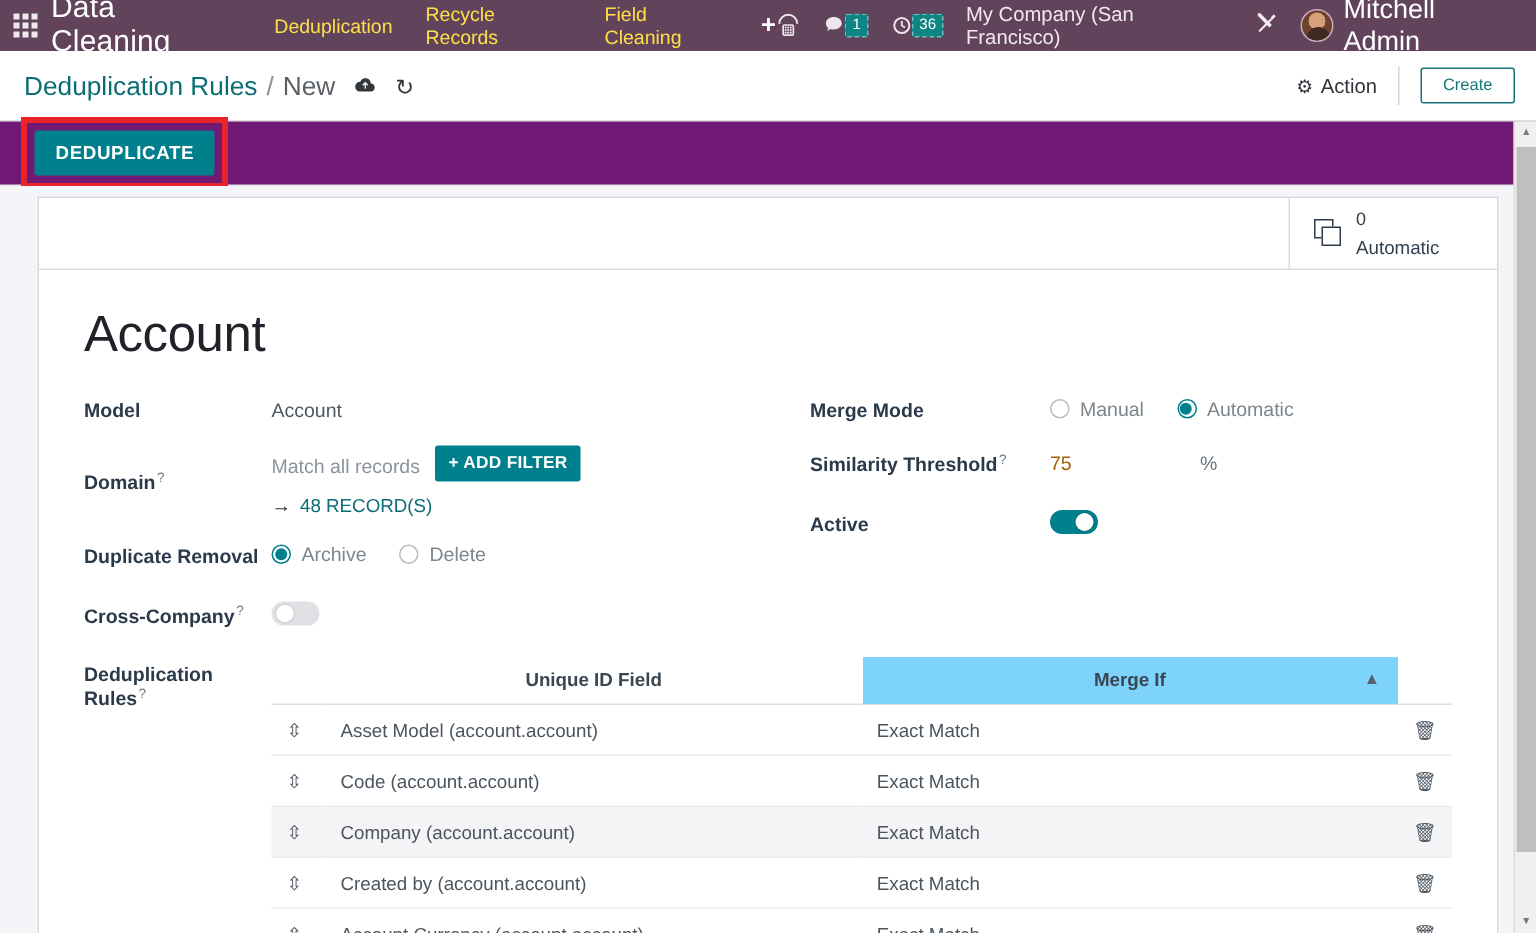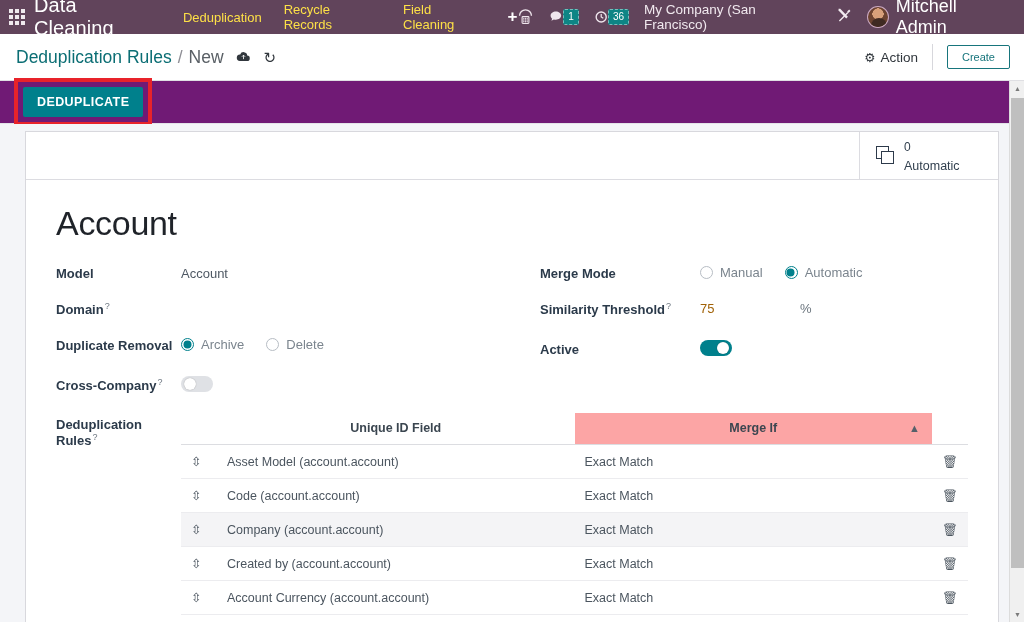--- a/index.html
+++ b/index.html
@@ -140,21 +140,21 @@
 
   
   .o2m { margin-top: 4px; display: flex; }
   .o2m-label { width: 125px; flex: none; font-size: 13px; font-weight: bold; color: #2b3a4a; padding-top: 4px; }
   .o2m-table { flex: 1; border-collapse: collapse; width: 100%; table-layout: fixed; }
   .o2m-table th {
     font-size: 12.5px; font-weight: bold; color: #3b4650; text-align: center;
     padding: 8px 10px 9px 10px; border-bottom: 1px solid #dcdde1;
   }
   .th-handle { width: 36px; }
-  .th-merge { background: #fca5a5; position: relative; }
+  .th-merge { background: #7dd3fc; position: relative; }
   .th-merge .caret { position: absolute; right: 12px; top: 9px; color: #55606a; font-size: 11px; }
   .th-trash { width: 36px; }
   .o2m-table td {
     font-size: 12.5px; color: #4b555f; padding: 9px 10px; border-bottom: 1px solid #ececef;
   }
   .o2m-table tr.hl td { background: #f4f4f6; }
   .handle { color: #a7b0b8; font-size: 12px; cursor: grab; }
   .trash { color: #6e7d8c; font-size: 13px; cursor: pointer; text-align: center; }
 
   
@@ -293,20 +293,30 @@
 
             <div class="frow">
               <div class="flabel">Model</div>
               <div class="fval">Account</div>
             </div>
 
             <div class="frow">
               <div class="flabel">
                 <span>Domain</span><span class="sup">?</span>
               </div>
+              <div>
+                <div class="domain-line">
+                  <span class="fval muted">Match all records</span>
+                  <button class="add-filter">+ ADD FILTER</button>
+                </div>
+                <div class="records-link">
+                  <span class="arrow">→</span>
+                  <span>48 RECORD(S)</span>
+                </div>
+              </div>
             </div>
 
             <div class="frow">
               <div class="flabel">Duplicate Removal</div>
               <div class="radio-group">
                 <label class="radio-opt">
                   <span class="radio on"></span>
                   <span class="radio-label">Archive</span>
                 </label>
                 <label class="radio-opt">

